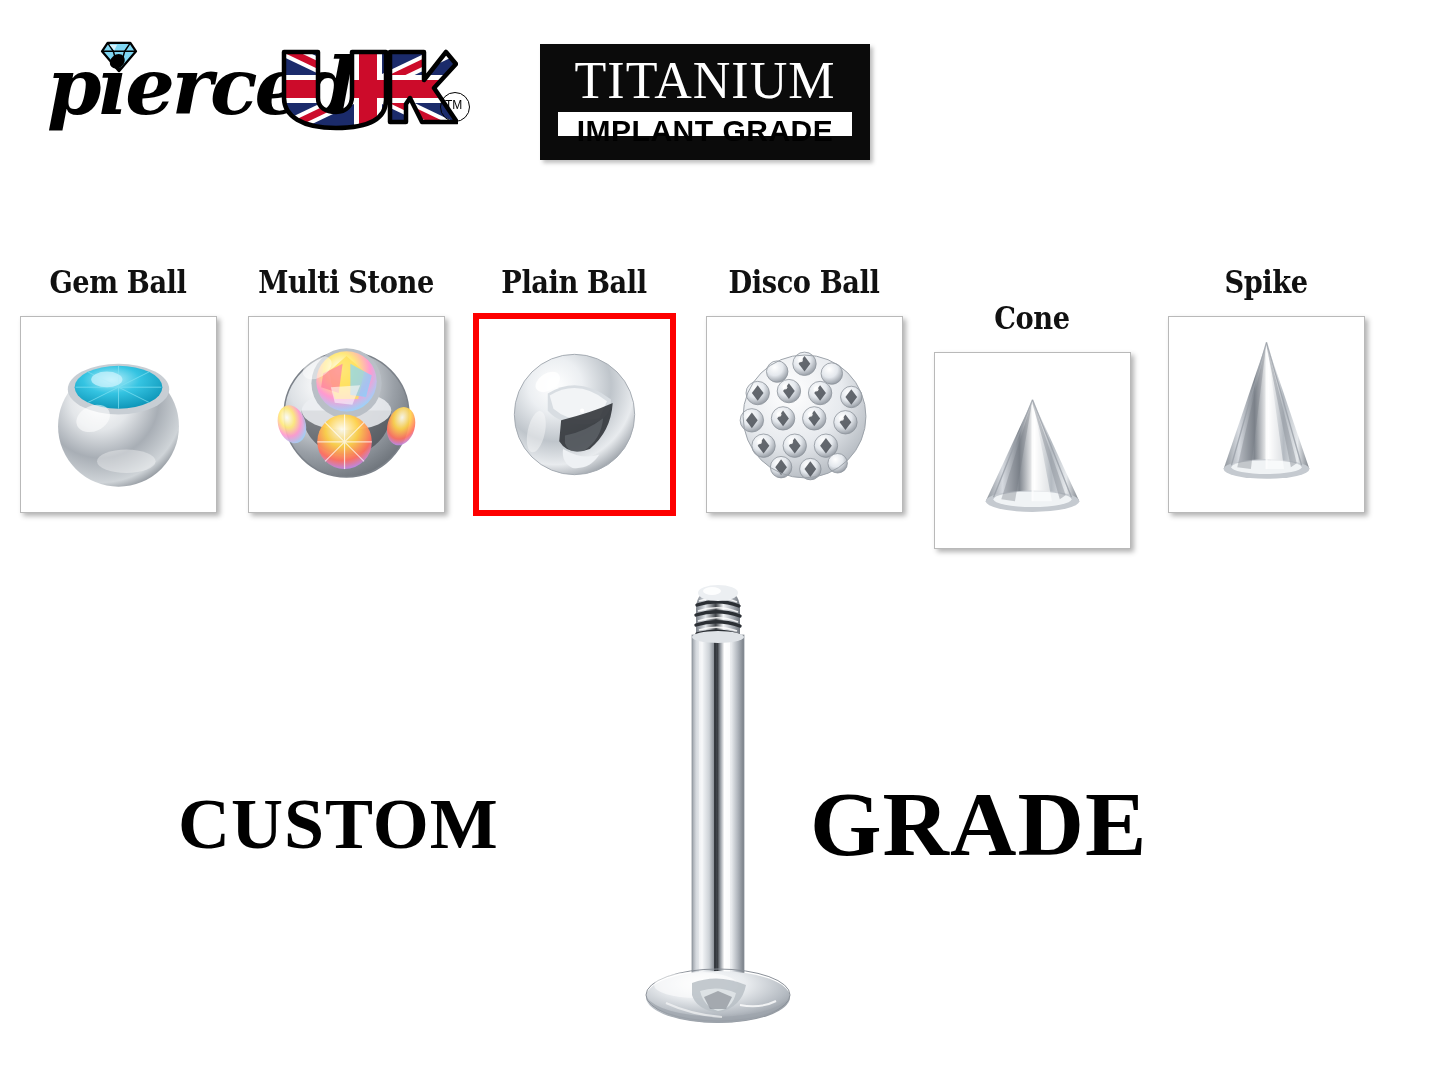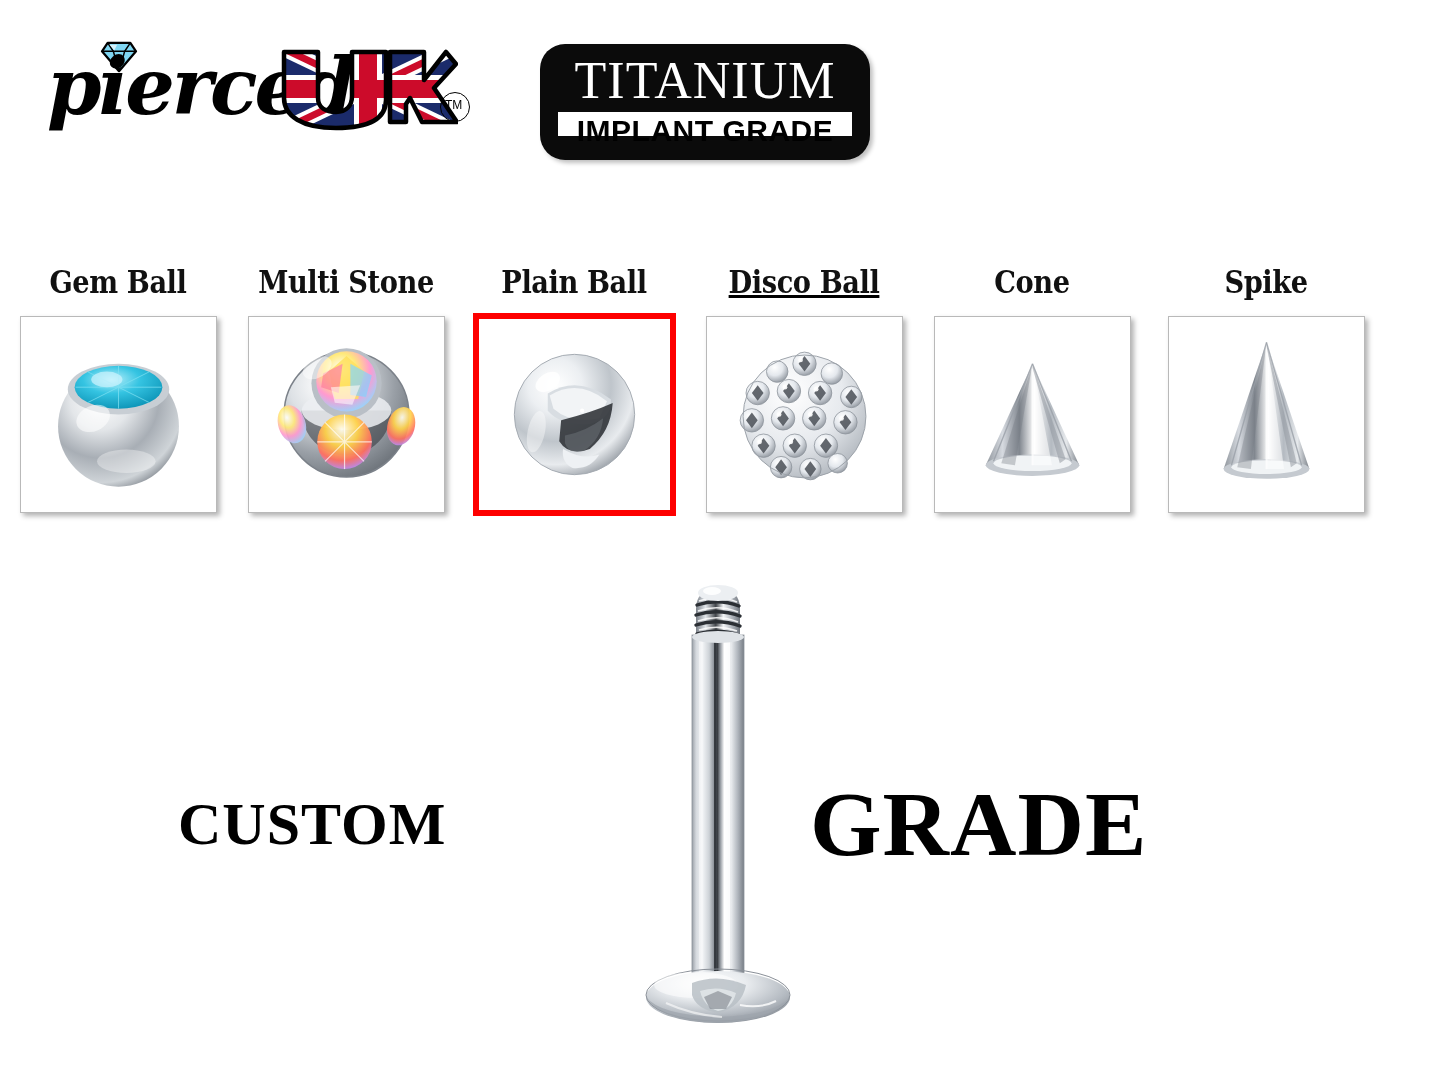--- a/index.html
+++ b/index.html
@@ -28,21 +28,20 @@
   }
   .tm-circle{
     position:absolute;left:415px;top:52px;width:28px;height:28px;
     border:1.6px solid #000;border-radius:50%;
   }
 
   .titanium-badge{
     position:absolute;left:540px;top:44px;width:330px;height:116px;
     background:#0b0b0b;
     box-shadow:3px 3px 4px rgba(0,0,0,0.25);
-    border-radius:25px;
   }
   .titanium-top{
     position:absolute;left:0;top:8px;width:330px;height:58px;
     text-align:center;color:#ffffff;
     font-family:"Liberation Serif", serif;
     font-size:52px;letter-spacing:1px;line-height:58px;
   }
   .titanium-bar{
     position:absolute;left:18px;top:68px;width:294px;height:24px;
     background:#ffffff;
@@ -78,21 +77,21 @@
   }
   .thumb-svg{position:absolute;left:0;top:0;width:100%;height:100%;}
 
   
   .product-area{position:absolute;left:600px;top:565px;width:260px;height:480px;}
   .product-svg{width:260px;height:480px;display:block;}
 
   .custom-word{
     position:absolute;left:178px;top:778px;
     font-family:"Liberation Serif", serif;
-    font-weight:bold;font-size:60px;color:#000;
+    font-weight:bold;font-size:72px;color:#000;
     letter-spacing:1px;line-height:92px;
   }
   .labret-word{
     position:absolute;left:810px;top:778px;
     font-family:"Liberation Serif", serif;
     font-weight:bold;font-size:92px;color:#000;
     letter-spacing:1px;line-height:92px;
   }
 </style>
 </head>
@@ -253,21 +252,21 @@
             <line x1="78" y1="108" x2="118" y2="148"></line>
             <line x1="78" y1="148" x2="118" y2="108"></line>
           </g>
           <ellipse cx="44" cy="110" rx="14" ry="20" fill="url(#abG)" opacity="0.92" transform="rotate(-18 44 110)"></ellipse>
           <ellipse cx="156" cy="112" rx="14" ry="20" fill="url(#abG2)" opacity="0.92" transform="rotate(16 156 112)"></ellipse>
           <ellipse cx="70" cy="52" rx="16" ry="10" fill="#ffffff" opacity="0.45" transform="rotate(-30 70 52)"></ellipse>
         </svg>
       </div>
     </div>
 
-    <div class="option" style="left:690px;text-decoration:underline;">
+    <div class="option" style="left:690px;">
       <div class="option-label">Disco Ball</div>
       <div class="option-box">
         <svg class="thumb-svg" viewBox="0 0 200 200">
           <defs>
             <radialGradient id="discoBase" cx="38%" cy="30%" r="78%">
               <stop offset="0%" stop-color="#ffffff"></stop>
               <stop offset="55%" stop-color="#e7eaee"></stop>
               <stop offset="100%" stop-color="#aeb4bb"></stop>
             </radialGradient>
             <radialGradient id="xtl" cx="38%" cy="30%" r="70%">
@@ -320,21 +319,21 @@
             <circle cx="106" cy="100" r="2.4"></circle>
               <circle cx="54" cy="128" r="2.4"></circle>
             <circle cx="86" cy="128" r="2.4"></circle>
               <circle cx="138" cy="104" r="2.4"></circle>
           </g>
           <circle cx="100" cy="102" r="63" fill="none" stroke="#9ba1a9" stroke-width="1"></circle>
         </svg>
       </div>
     </div>
 
-    <div class="option" style="left:918px;">
+    <div class="option" style="left:918px;margin-top:36px;">
       <div class="option-label">Cone</div>
       <div class="option-box">
         <svg class="thumb-svg" viewBox="0 0 200 200">
           <defs>
             <linearGradient id="coneG" x1="0" y1="0" x2="1" y2="0">
               <stop offset="0%" stop-color="#8f959c"></stop>
               <stop offset="18%" stop-color="#d6dae0"></stop>
               <stop offset="36%" stop-color="#81878f"></stop>
               <stop offset="52%" stop-color="#ffffff"></stop>
               <stop offset="70%" stop-color="#b4bac1"></stop>

